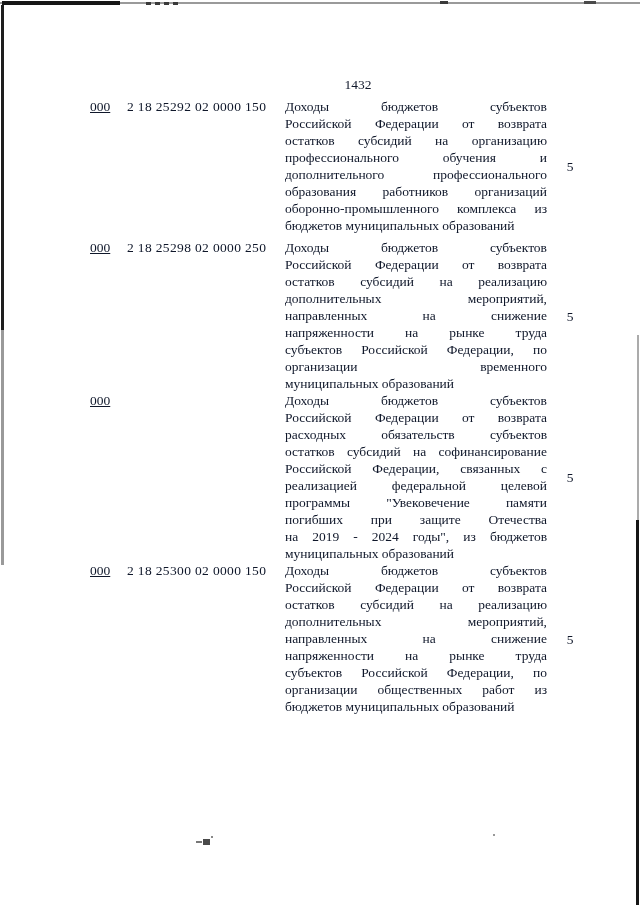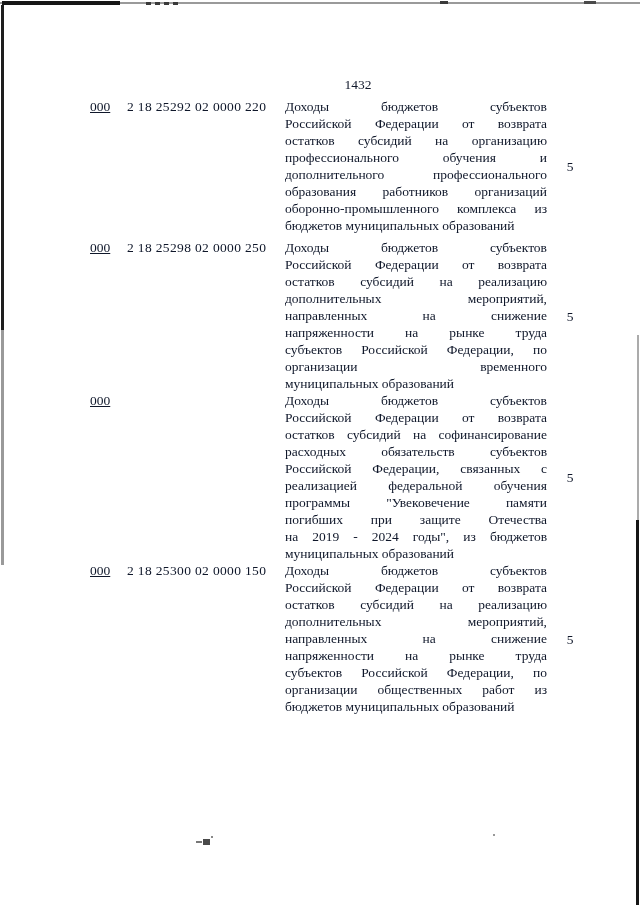--- a/index.html
+++ b/index.html
@@ -74,21 +74,21 @@
   <div class="art" id="art-speck-dash"></div>
   <div class="art" id="art-speck-square"></div>
   <div class="art" id="art-speck-dot1"></div>
   <div class="art" id="art-speck-dot2"></div>
 
   <div class="page-number">1432</div>
 
   <div class="rows" id="rows-container">
       <div class="row">
         <div class="col-admin">000</div>
-        <div class="col-code">2 18 25292 02 0000 220</div>
+        <div class="col-code">2 18 25292 02 0000 150</div>
         <div class="col-desc">
           <div class="dline">Доходы бюджетов субъектов</div>
           <div class="dline">Российской Федерации от возврата</div>
           <div class="dline">остатков субсидий на организацию</div>
           <div class="dline">профессионального обучения и</div>
           <div class="dline">дополнительного профессионального</div>
           <div class="dline">образования работников организаций</div>
           <div class="dline">оборонно-промышленного комплекса из</div>
           <div class="dline last">бюджетов муниципальных образований</div>
         </div>
@@ -108,24 +108,24 @@
           <div class="dline">организации временного</div>
           <div class="dline last">муниципальных образований</div>
         </div>
         <div class="col-note">5</div>
       </div>
       <div class="row">
         <div class="col-admin">000</div>
         <div class="col-desc">
           <div class="dline">Доходы бюджетов субъектов</div>
           <div class="dline">Российской Федерации от возврата</div>
+          <div class="dline">расходных обязательств субъектов</div>
           <div class="dline">остатков субсидий на софинансирование</div>
-          <div class="dline">расходных обязательств субъектов</div>
           <div class="dline">Российской Федерации, связанных с</div>
-          <div class="dline">реализацией федеральной обучения</div>
+          <div class="dline">реализацией федеральной целевой</div>
           <div class="dline">программы "Увековечение памяти</div>
           <div class="dline">погибших при защите Отечества</div>
           <div class="dline">на 2019 - 2024 годы", из бюджетов</div>
           <div class="dline last">муниципальных образований</div>
         </div>
         <div class="col-note">5</div>
       </div>
       <div class="row">
         <div class="col-admin">000</div>
         <div class="col-code">2 18 25300 02 0000 150</div>

